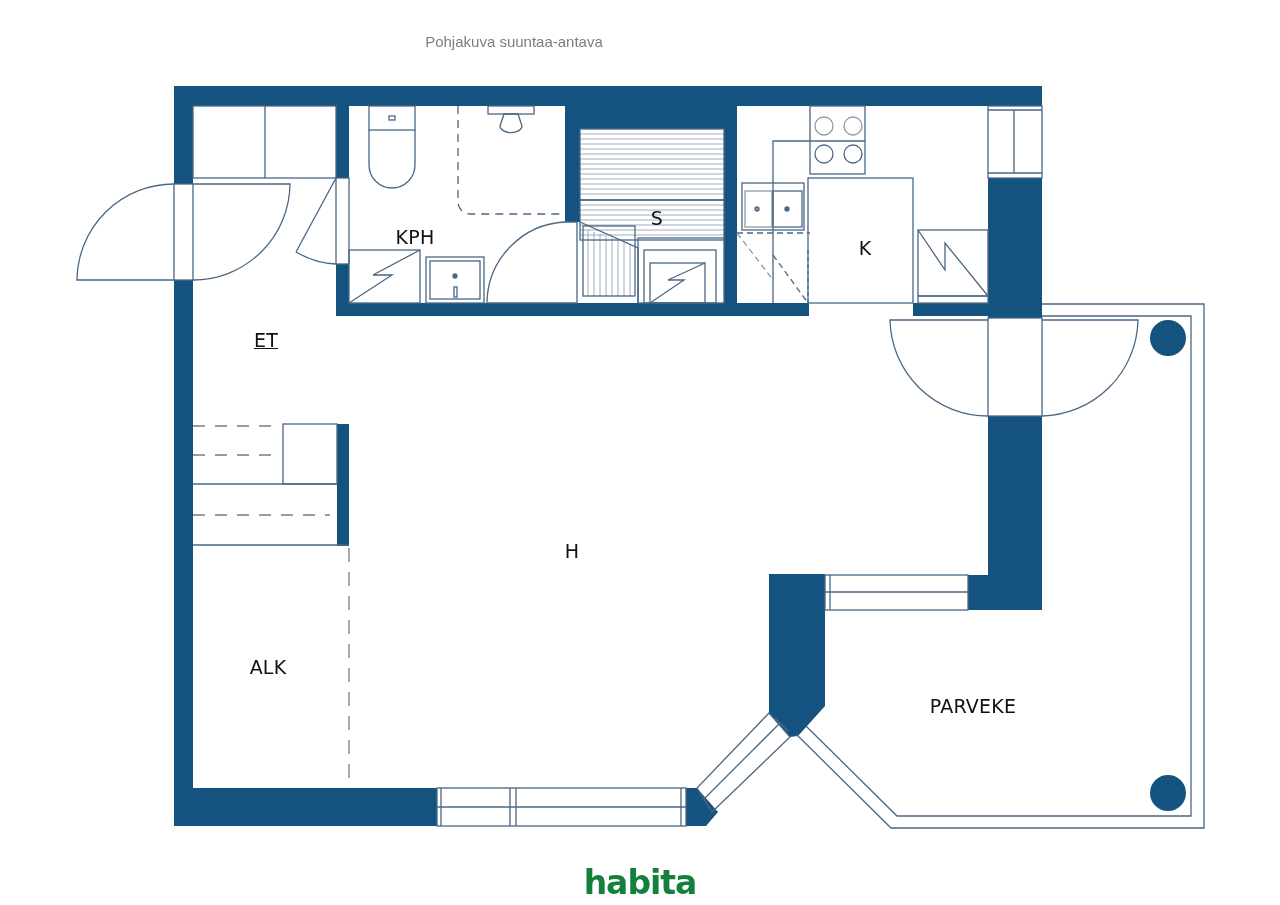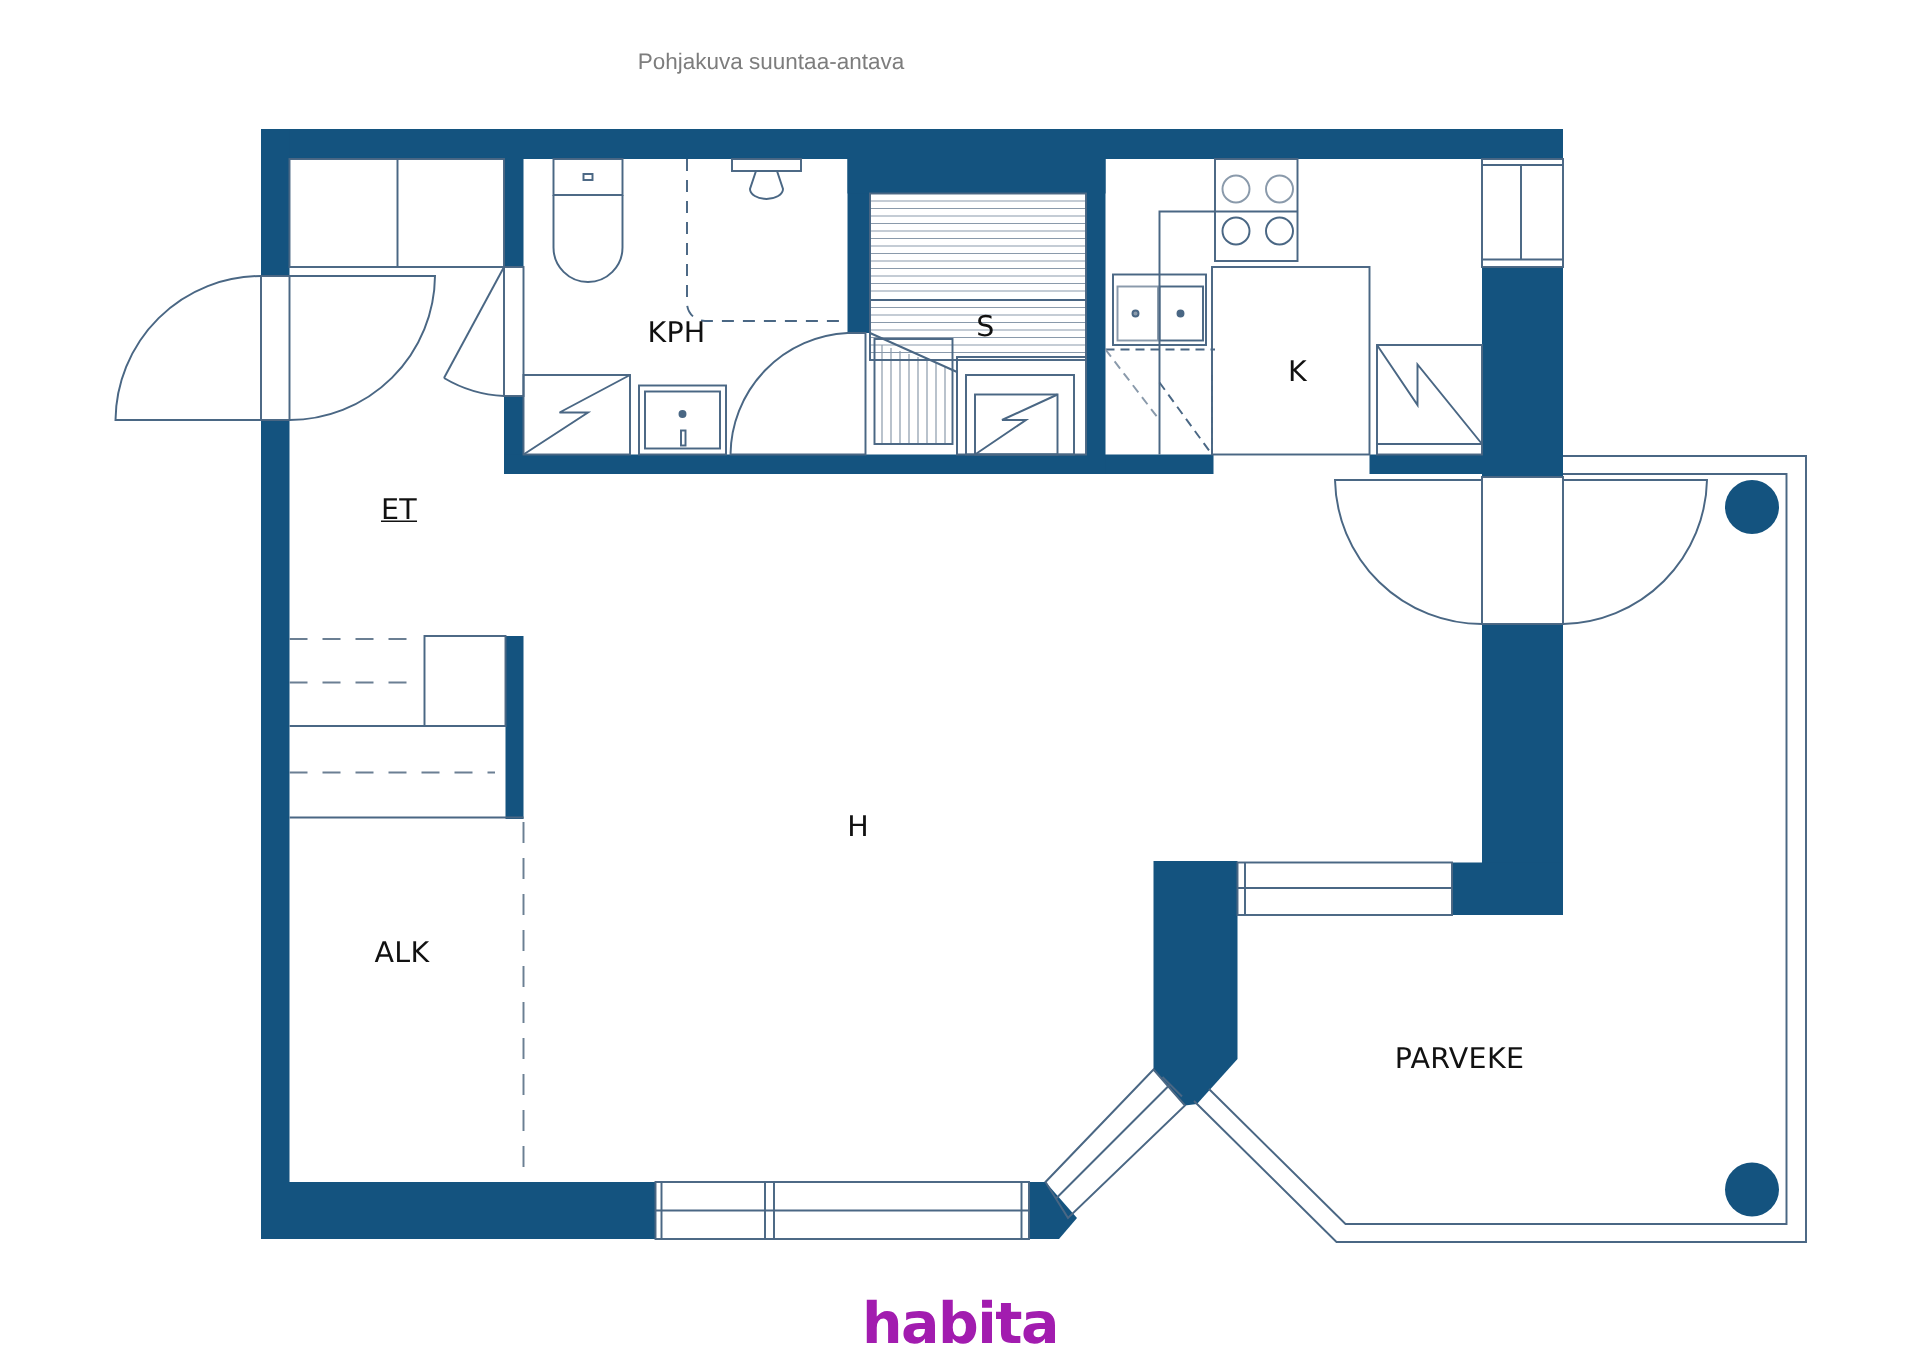--- a/index.html
+++ b/index.html
@@ -1,20 +1,20 @@
 <!DOCTYPE html>
 <html><head>
 <meta charset="utf-8">
 <style>
   html, body { margin: 0; padding: 0; background: #ffffff; }
   body { width: 1280px; height: 905px; position: relative; overflow: hidden; font-family: "Liberation Sans", sans-serif; }
   .subtitle { position: absolute; top: 33px; left: 0; width: 1028px; text-align: center; font-size: 15px; color: #7d7d7d; font-family: "Liberation Sans", sans-serif; }
   svg.plan { position: absolute; left: 0; top: 0; }
   .room-label { position: absolute; font-family: "DejaVu Sans", sans-serif; font-size: 19px; color: #111; transform: translate(-50%, -50%); white-space: nowrap; letter-spacing: 0.2px; }
-  .logo { position: absolute; left: 640px; top: 882px; transform: translate(-50%, -50%); font-family: "DejaVu Sans", sans-serif; font-weight: bold; font-size: 38px; color: #a21caf; letter-spacing: -1px; }
+  .logo { position: absolute; left: 640px; top: 882px; transform: translate(-50%, -50%); font-family: "DejaVu Sans", sans-serif; font-weight: bold; font-size: 33px; color: #15803d; letter-spacing: -1px; }
 </style>
 </head>
 <body>
 
 <div class="subtitle">Pohjakuva suuntaa-antava</div>
 
 <svg class="plan" width="1280" height="905" viewBox="0 0 1280 905">
   <g fill="#14537f" stroke="none">
 
     <rect x="174" y="86" width="868" height="20"></rect>
@@ -171,21 +171,21 @@
     <rect x="283" y="424" width="54" height="60"></rect>
     <line x1="193" y1="484" x2="337" y2="484"></line>
     <line x1="193" y1="545" x2="349" y2="545"></line>
     <line x1="193" y1="426" x2="280" y2="426" stroke-dasharray="12,10" stroke="#6b7f93"></line>
     <line x1="193" y1="455" x2="280" y2="455" stroke-dasharray="12,10" stroke="#6b7f93"></line>
     <line x1="193" y1="515" x2="330" y2="515" stroke-dasharray="12,10" stroke="#6b7f93"></line>
     <line x1="349" y1="548" x2="349" y2="788" stroke-dasharray="14,10" stroke="#6b7f93"></line>
   </g>
 </svg>
 
-<div class="room-label" style="left:415px; top:222px;margin-left:36px;">KPH</div>
+<div class="room-label" style="left:415px; top:237px;">KPH</div>
 <div class="room-label" style="left:657px; top:218px;">S</div>
 <div class="room-label" style="left:865px; top:248px;">K</div>
 <div class="room-label" style="left:266px; top:340px;text-decoration:underline;">ET</div>
 <div class="room-label" style="left:572px; top:551px;">H</div>
-<div class="room-label" style="left:268px; top:635px;">ALK</div>
+<div class="room-label" style="left:268px; top:667px;">ALK</div>
 <div class="room-label" style="left:973px; top:706px;">PARVEKE</div>
 
 <div class="logo">habita</div>
 
 </body></html>

